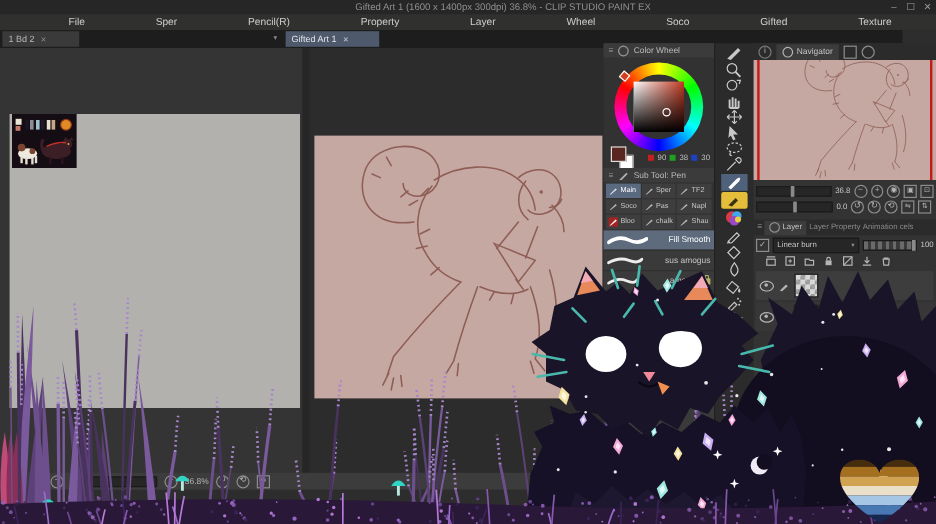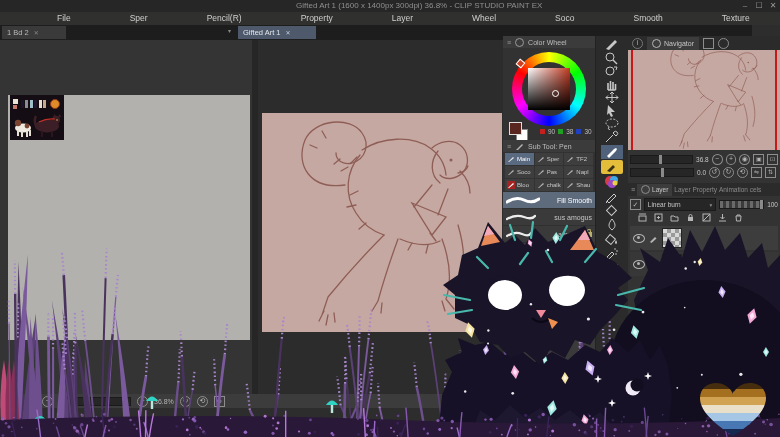--- a/index.html
+++ b/index.html
@@ -50,21 +50,21 @@
   </div>
 
   <div class="p menubar">
     <span class="menu-item">File</span>
     <span class="menu-item">Sper</span>
     <span class="menu-item">Pencil(R)</span>
     <span class="menu-item">Property</span>
     <span class="menu-item">Layer</span>
     <span class="menu-item">Wheel</span>
     <span class="menu-item">Soco</span>
-    <span class="menu-item">Smooth</span>
+    <span class="menu-item">Gifted</span>
     <span class="menu-item">Texture</span>
     <span class="menu-item">File</span>
   </div>
 
   <div class="p tabstrip">
     <div class="p tab" style="left:2px;top:1px;width:64px;background:#3a3a3a;color:#b8b8b8">
       <span class="ell" style="max-width:44px">1 Bd 2</span>
       <span style="font-size:6px;color:#8a8a8a">✕</span>
     </div>
     <span class="p" style="left:228px;top:2px;font-size:6px;color:#8a8a8a">▾</span>

